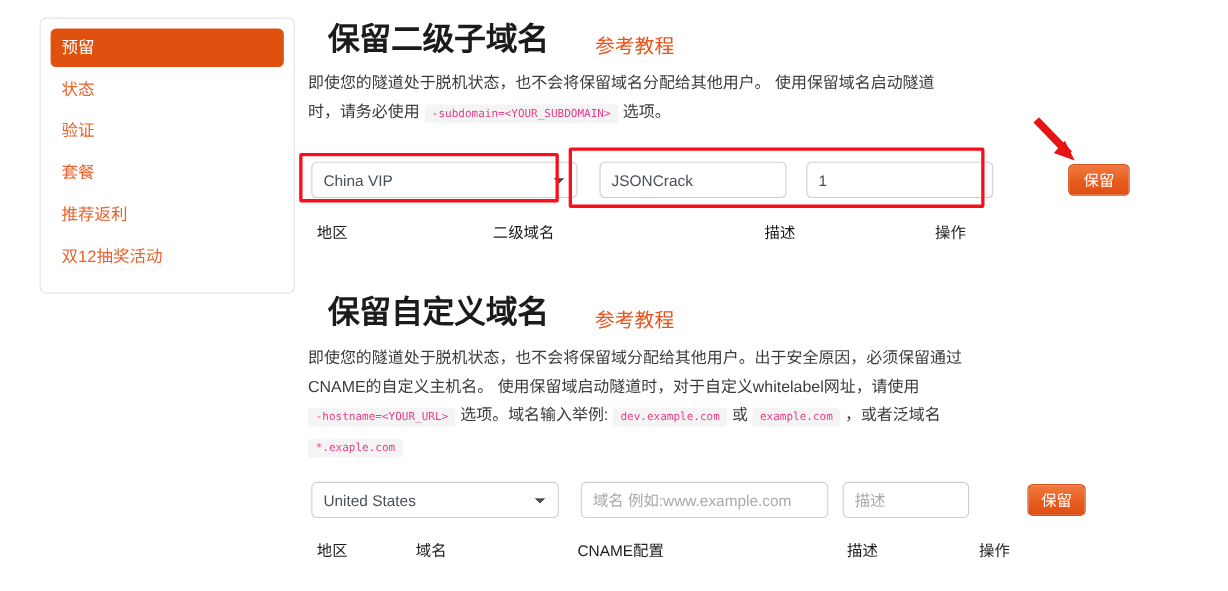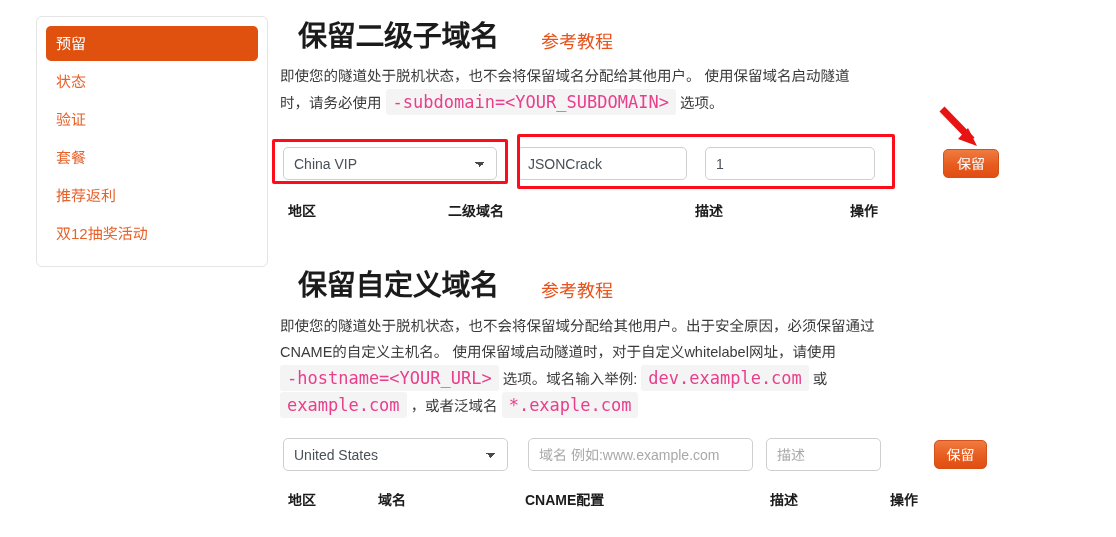--- a/index.html
+++ b/index.html
@@ -90,21 +90,21 @@
   p.desc {
     margin: 0;
     font-size: 14.5px;
     line-height: 26px;
     color: #3b3b3b;
   }
   code.snip {
     background: #f4f4f4;
     color: #e83e8c;
     font-family: "DejaVu Sans Mono", "Liberation Mono", monospace;
-    font-size: 17px;
+    font-size: 10px;
     padding: 3px 7px;
     border-radius: 3px;
     white-space: nowrap;
   }
 
   
   .form-row {
     position: absolute;
     left: 0;
     display: flex;
@@ -152,21 +152,21 @@
     text-align: center;
   }
 
   
   .table-head {
     position: absolute;
     left: 0;
     width: 836px;
     height: 22px;
     font-size: 14px;
-    font-weight: bold;
+    font-weight: normal;
     color: #1b1b1b;
   }
   .table-head span {
     position: absolute;
     top: 0;
     white-space: nowrap;
   }
 
   
   .anno-box {
@@ -200,21 +200,21 @@
   <div style="position:absolute; left:0; top:19px; width:836px;">
     <div class="section-head">
       <h2 class="section-title">保留二级子域名</h2>
       <a class="tutorial-link" href="#">参考教程</a>
     </div>
   </div>
 
   <p class="desc" style="position:absolute; left:0; top:63px; width:570px;"><span>即使您的隧道处于脱机状态，也不会将保留域名分配给其他用户。 使用保留域名启动隧道时，请务必使用</span> <code class="snip">-subdomain=&lt;YOUR_SUBDOMAIN&gt;</code> <span>选项。</span></p>
 
   <div class="form-row" style="top:147px;">
-    <select class="field" style="width:214px; margin-left:3px;">
+    <select class="field" style="width:242px; margin-left:3px;">
       <option>China VIP</option>
     </select>
     <input class="field" type="text" style="width: 170px; margin-left: 20px;" value="JSONCrack">
     <input class="field" type="text" style="width: 170px; margin-left: 18px;" value="1">
     <button class="btn-reserve" style="width:56px; height:29px; margin-left:68px;">保留</button>
   </div>
 
   <div class="table-head" style="top:200px;">
     <span style="left:8px;">地区</span>
     <span style="left:168px;">二级域名</span>

